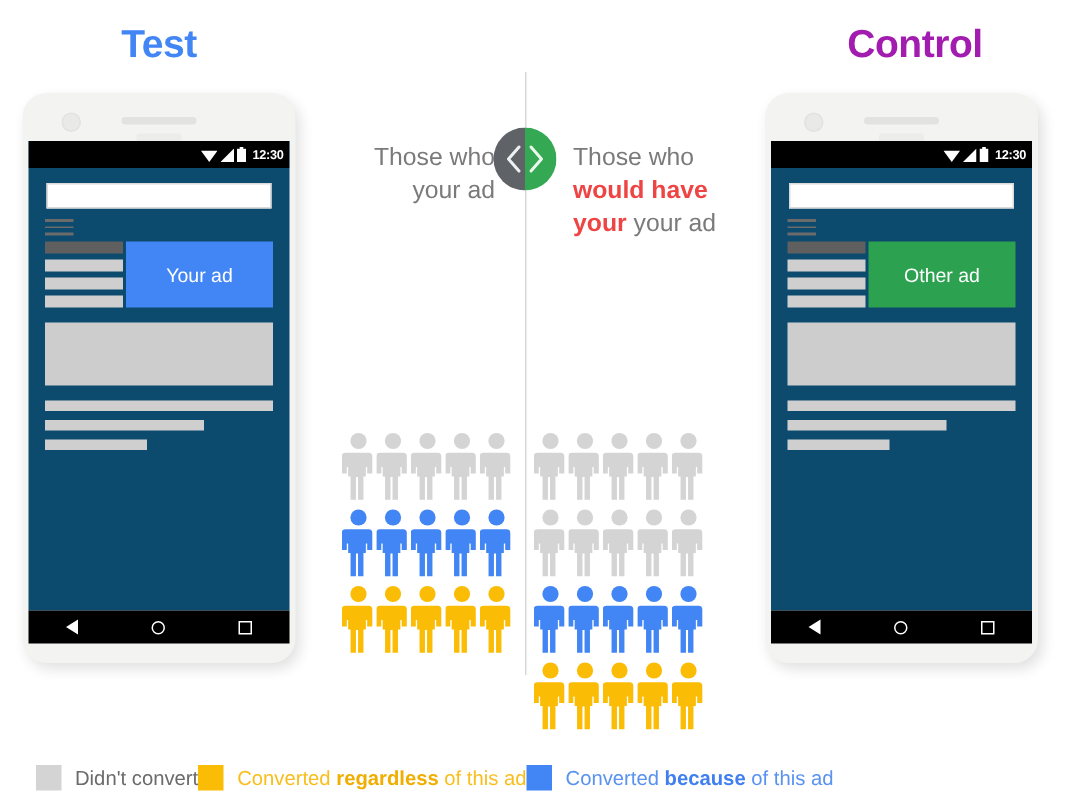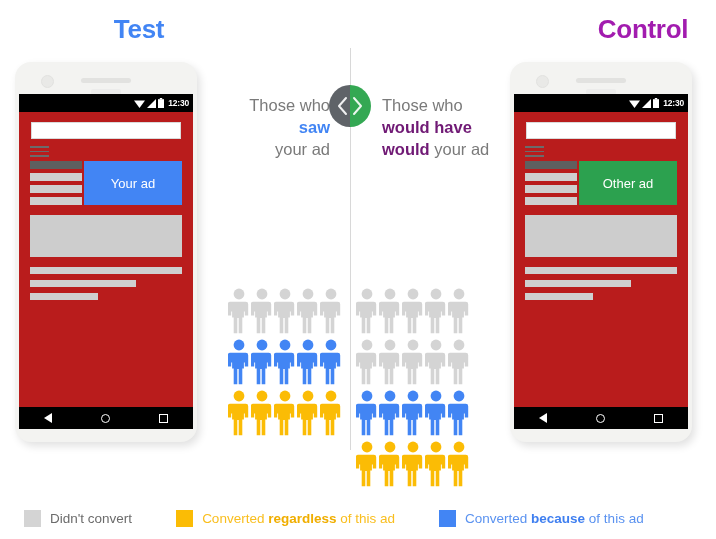--- a/index.html
+++ b/index.html
@@ -11,21 +11,20 @@
   }
   #stage { position: relative; width: 716px; height: 539px; }
 
   
   .col-title {
     position: absolute;
     font-size: 26px;
     font-weight: bold;
     letter-spacing: -0.3px;
     white-space: nowrap;
-    margin-left: 33px;
   }
   #title-test    { left: 0;   top: 14px; width: 212px; text-align: center; color: #4285F4; }
   #title-control { left: 504px; top: 14px; width: 212px; text-align: center; color: #a21caf; }
 
   
   #divider {
     position: absolute;
     left: 350px; top: 48px;
     width: 1px; height: 402px;
     background: #d8d8d8;
@@ -37,21 +36,21 @@
     top: 70px;
     width: 118px;
     font-size: 16.5px;
     line-height: 22px;
     color: #7a7a7a;
     margin-top: 24px;
   }
   #caption-left  { left: 212px; text-align: right; }
   #caption-right { left: 382px; text-align: left; }
   .caption .em-blue  { color: #4285F4; font-weight: bold; }
-  .caption .em-green { color: #701a75; font-weight: bold; }
+  .caption .em-green { color: #ef4444; font-weight: bold; }
 
   
   #split-circle {
     position: absolute;
     left: 329px; top: 85px;
     width: 42px; height: 42px;
     border-radius: 50%;
     overflow: hidden;
   }
   #split-circle .half { position: absolute; top: 0; width: 21px; height: 42px; }
@@ -84,21 +83,21 @@
   .cam-bar {
     position: absolute; left: 76px; top: 27px;
     width: 30px; height: 6px; border-radius: 2px;
     background: #ececeb;
   }
 
   .screen {
     position: absolute;
     left: 4px; top: 32px;
     width: 174px; height: 313px;
-    background: #b91c1c;
+    background: #0c4a6e;
     overflow: hidden;
   }
 
   
   .statusbar {
     position: relative;
     width: 100%; height: 18px;
     background: #000000;
   }
   .sb-icons {
@@ -166,21 +165,21 @@
   #people { position: absolute; left: 228px; top: 288px; width: 246px; }
   .people-side { position: absolute; top: 0; width: 118px; }
   #people-left  { left: 0; }
   #people-right { left: 128px; }
   .people-row { display: flex; gap: 1px; margin-bottom: 4px; }
   .person { width: 22px; height: 47px; }
 
   
   #legend {
     position: absolute; left: 24px; top: 510px;
-    display: flex; align-items: center; gap: 44px;
+    display: flex; align-items: center; 
     font-size: 13.5px;
   }
   .legend-item { display: flex; align-items: center; gap: 9px; white-space: nowrap; }
   .swatch { width: 17px; height: 17px; flex: 0 0 17px; }
   .lg-gray   { background: #d4d4d4; }
   .lg-blue   { background: #4285F4; }
   .lg-yellow { background: #FBBC05; }
   .lbl-gray   { color: #6b6b6b; }
   .lbl-blue   { color: #5a92f0; }
   .lbl-yellow { color: #F9BE1E; }
@@ -193,28 +192,27 @@
 
 <div id="stage">
 
   <div class="col-title" id="title-test">Test</div>
   <div class="col-title" id="title-control">Control</div>
 
   <div id="divider"></div>
 
   <div class="caption" id="caption-left">
     <div>Those who</div>
-    <div class="em-blue">saw</div>
     <div>your ad</div>
   </div>
 
   <div class="caption" id="caption-right">
     <div>Those who</div>
     <div class="em-green">would have</div>
-    <div><span class="em-green">would</span><span> your ad</span></div>
+    <div><span class="em-green">your</span><span> your ad</span></div>
   </div>
 
   <div id="split-circle">
     <div class="half half-l"></div>
     <div class="half half-r"></div>
     <svg width="42" height="42" viewBox="0 0 42 42">
       <polyline points="17,13 10,21 17,29" fill="none" stroke="#ffffff" stroke-width="2" stroke-linecap="round" stroke-linejoin="round" opacity="0.9"></polyline>
       <polyline points="25,13 32,21 25,29" fill="none" stroke="#ffffff" stroke-width="2" stroke-linecap="round" stroke-linejoin="round" opacity="0.9"></polyline>
     </svg>
   </div>

